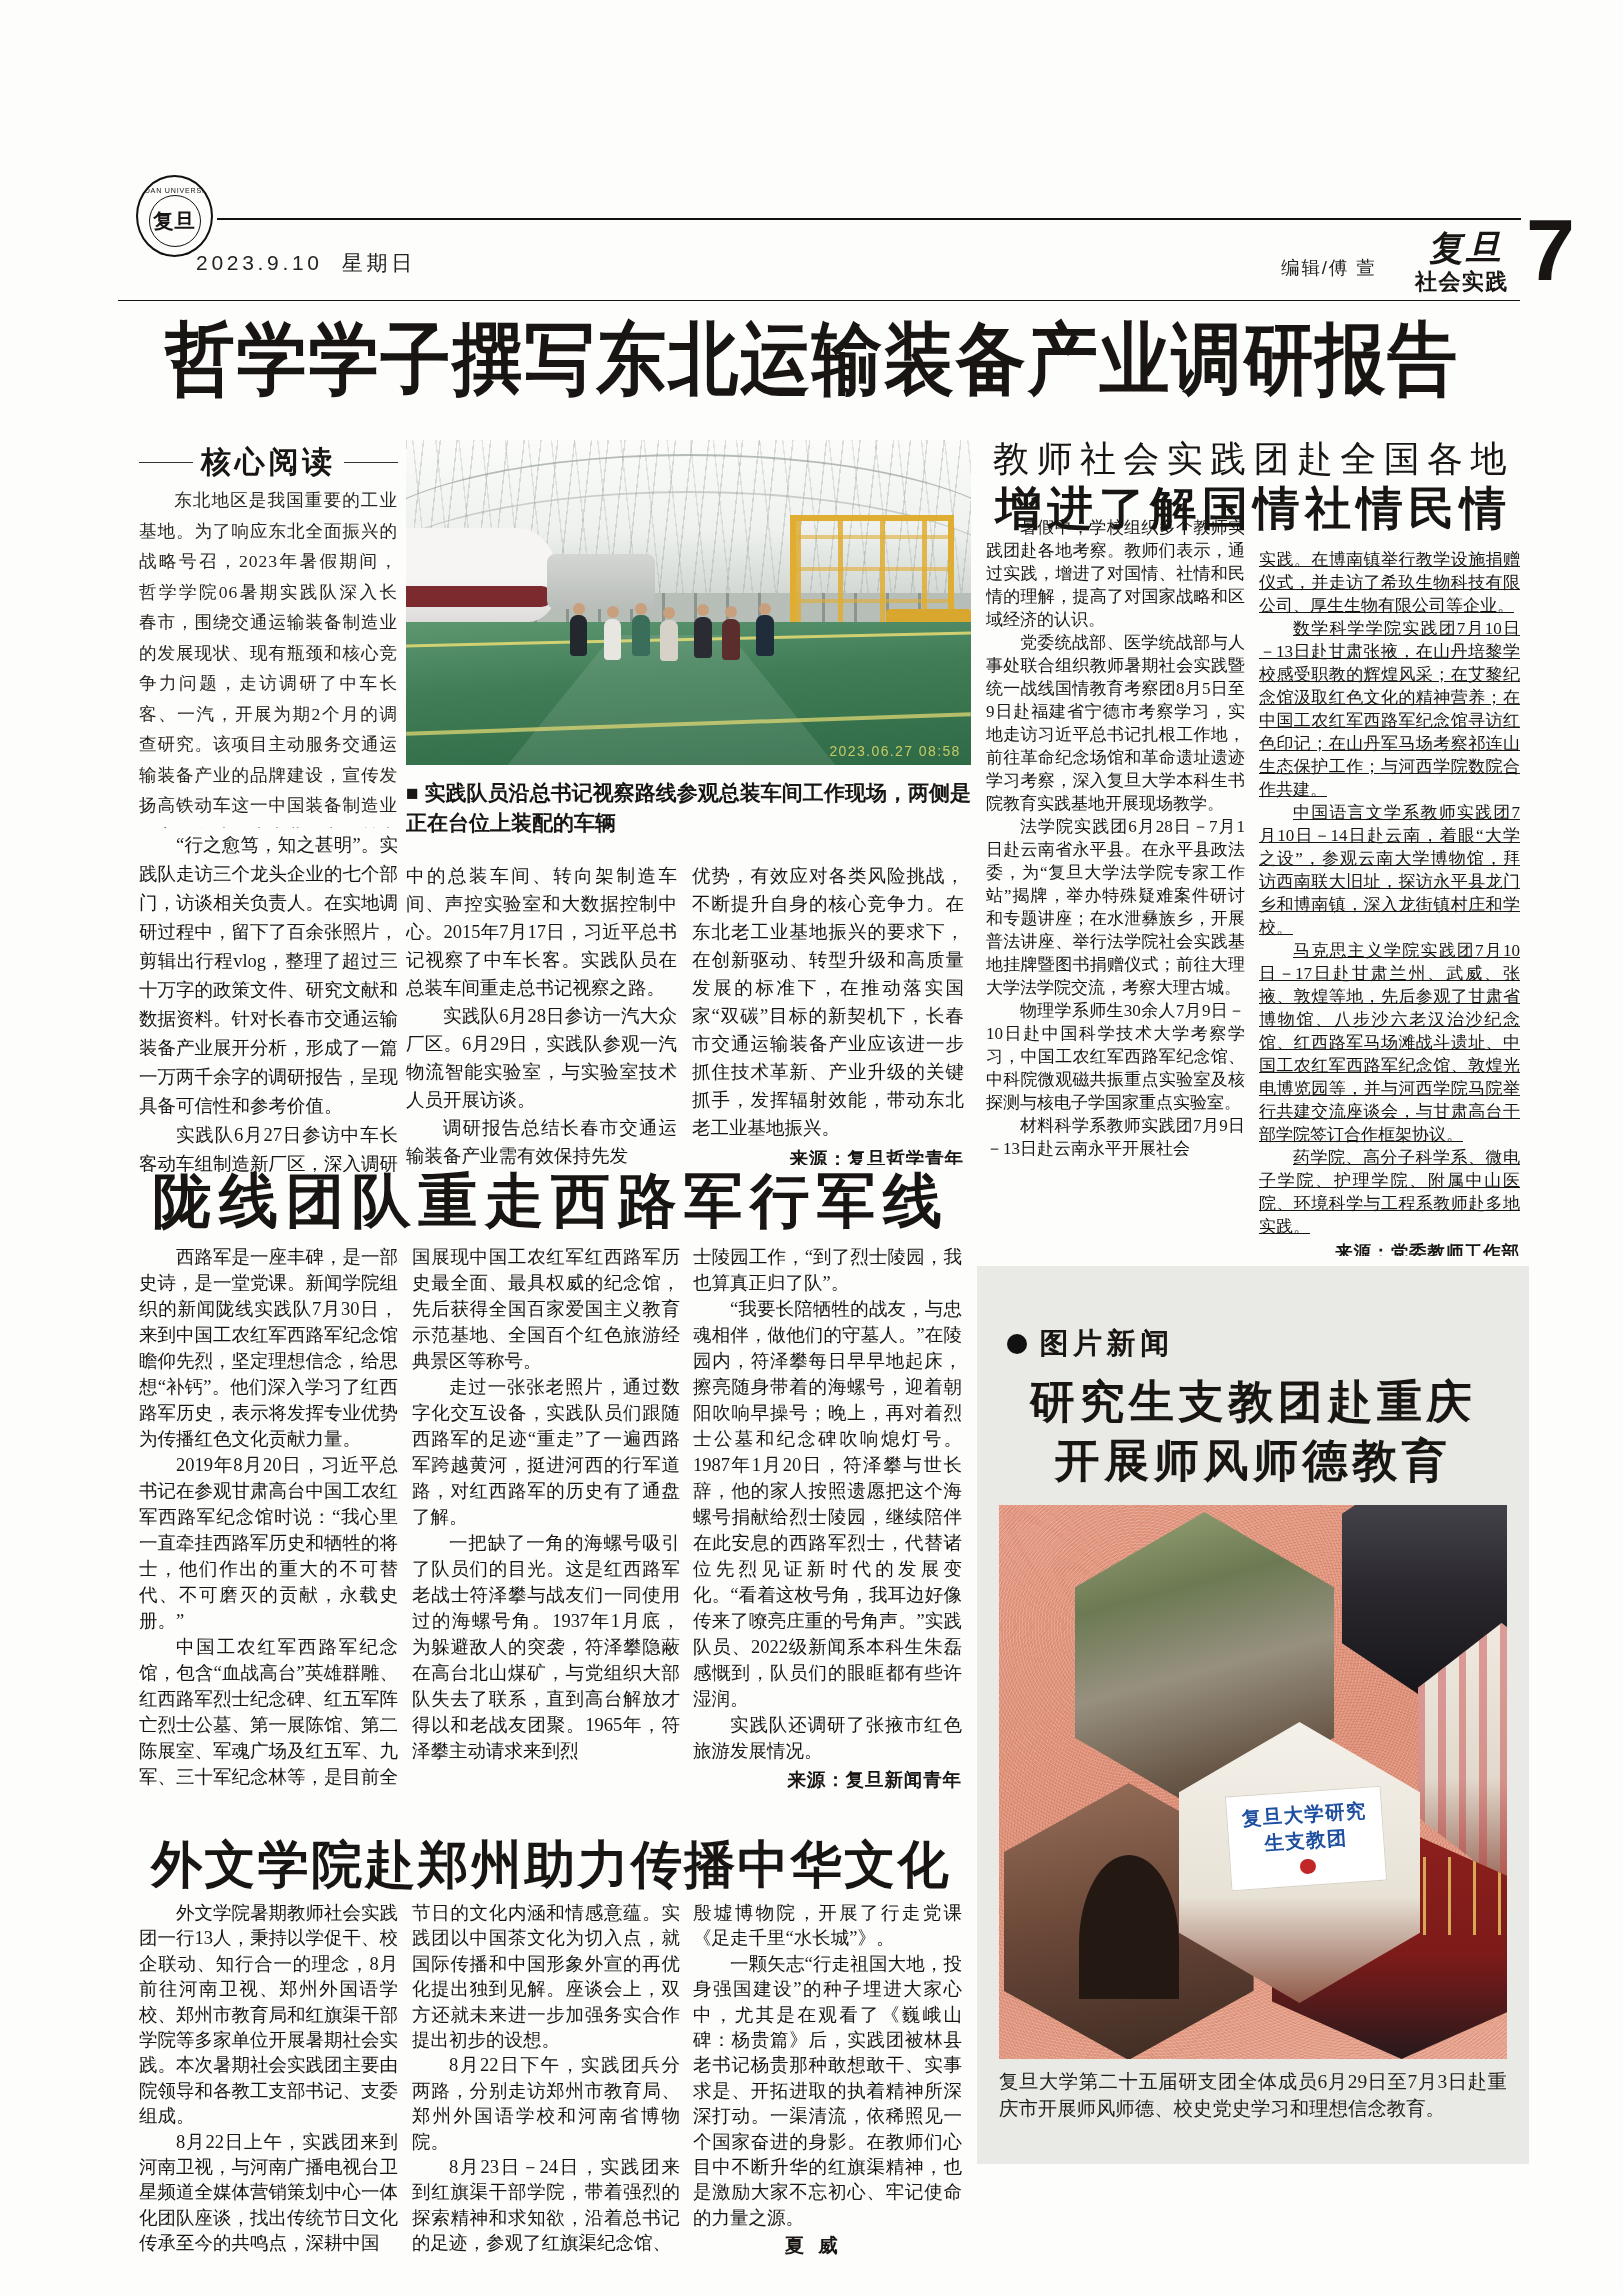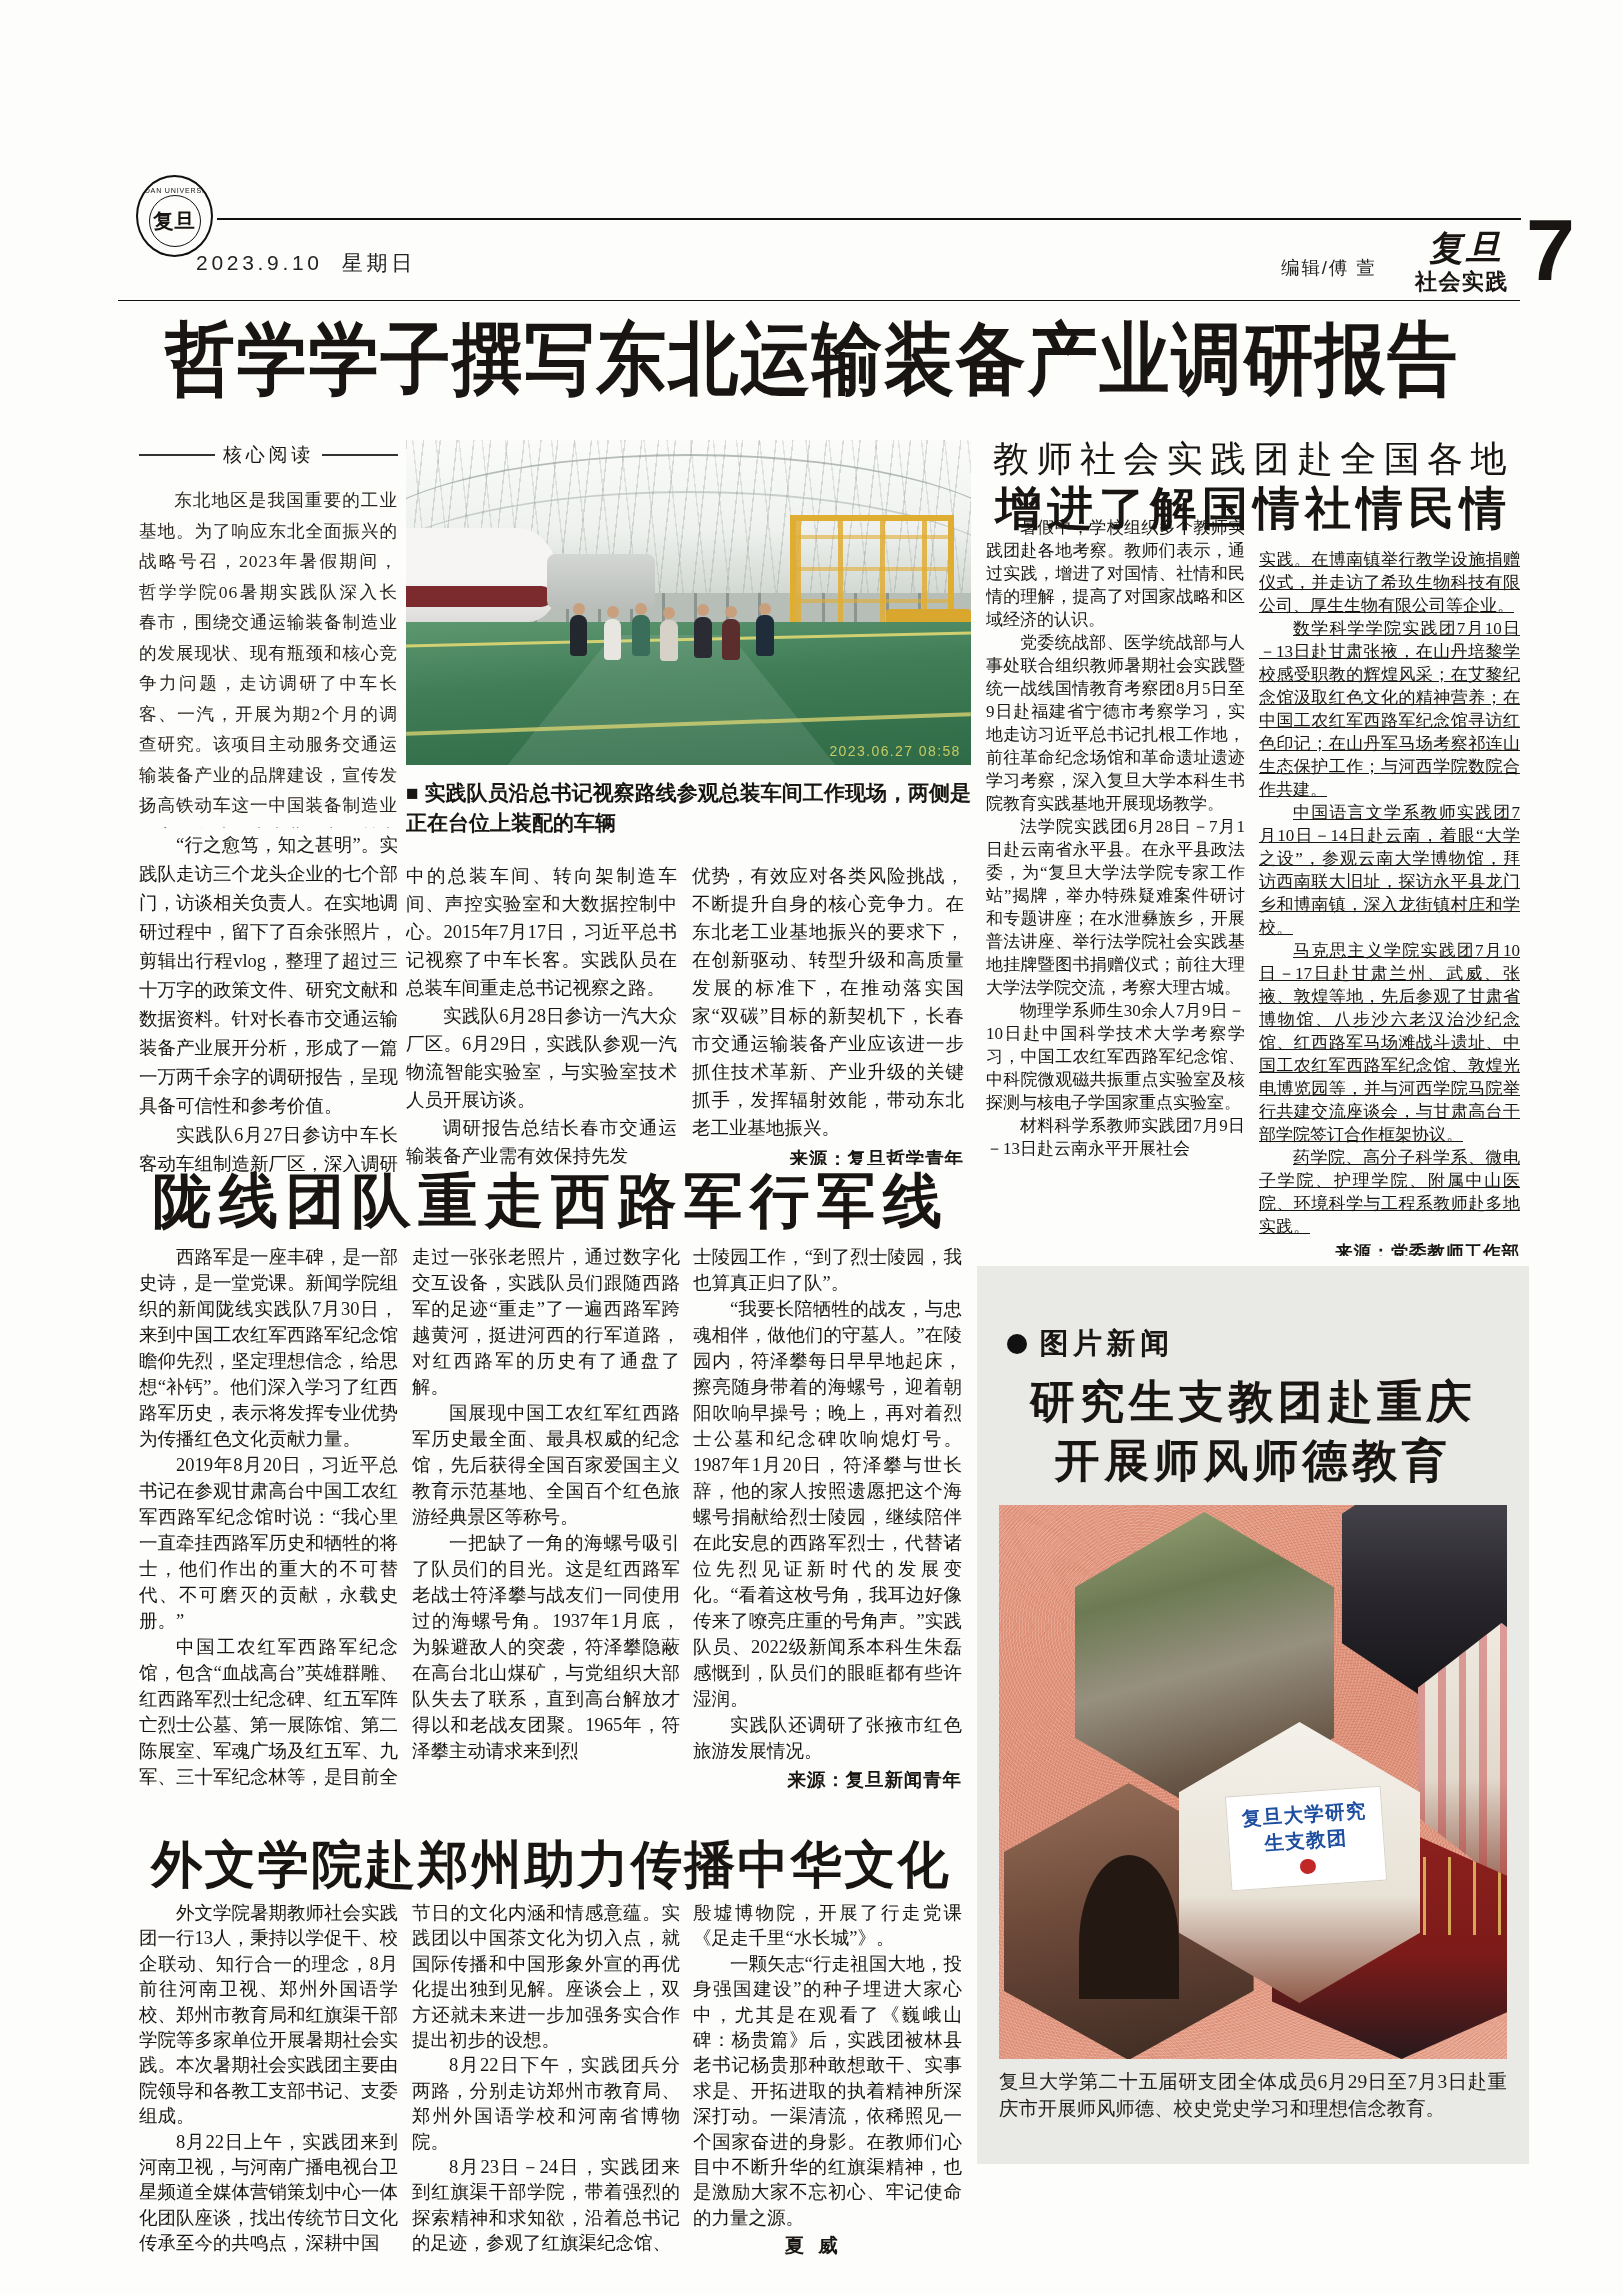--- a/index.html
+++ b/index.html
@@ -22,21 +22,21 @@
   
   .main-headline{left:139px;top:308px;width:1346px;text-align:center;font-weight:900;font-size:70px;
         letter-spacing:1.9px;transform:scaleY(1.12);transform-origin:top;white-space:nowrap;}
   .t-head1{left:986px;top:435px;width:535px;text-align:center;font-size:36px;letter-spacing:7.4px;font-weight:500;white-space:nowrap;}
   .t-head2{left:986px;top:478px;width:535px;text-align:center;font-size:46px;font-weight:900;letter-spacing:5.6px;white-space:nowrap;}
   .lx-head{left:139px;top:1162px;width:824px;text-align:center;font-size:59px;font-weight:900;letter-spacing:7.4px;white-space:nowrap;}
   .wh-head{left:139px;top:1831px;width:824px;text-align:center;font-size:51px;font-weight:900;letter-spacing:2.3px;white-space:nowrap;}
   
   .core-title{left:139px;top:442px;width:259px;display:flex;align-items:center;gap:8.3px;}
   .core-title .tline{flex:1;height:1.4px;background:#333;}
-  .core-title .ttext{font-size:19px;font-weight:400;letter-spacing:3.7px;}
+  .core-title .ttext{font-size:30px;font-weight:700;letter-spacing:3.7px;}
   .core-text{left:139px;top:485px;width:259px;height:343px;overflow:hidden;font-size:17.6px;line-height:30.5px;
         text-align:justify;letter-spacing:0.9px;color:#2a241f;}
   .core-text p{margin:0;text-indent:2em;}
   
   .col{overflow:hidden;text-align:justify;}
   .col p{margin:0;text-indent:2em;}
   .col.cont p:first-child{text-indent:0;}
   .c-main{font-size:18.5px;line-height:29px;}
   .c-left{left:139px;top:831px;width:259px;height:341px;}
   .c-mid1{left:406px;top:862px;width:271px;height:303px;font-size:18.5px;line-height:28px;}
@@ -237,22 +237,22 @@
     <div class="source" style="font-size:17.6px;">来源：党委教师工作部</div>
   </div>
 
   <div class="abs lx-head">陇线团队重走西路军行军线</div>
   <div class="abs col c-lx1">
       <p>西路军是一座丰碑，是一部史诗，是一堂党课。新闻学院组织的新闻陇线实践队7月30日，来到中国工农红军西路军纪念馆瞻仰先烈，坚定理想信念，给思想“补钙”。他们深入学习了红西路军历史，表示将发挥专业优势为传播红色文化贡献力量。</p>
       <p>2019年8月20日，习近平总书记在参观甘肃高台中国工农红军西路军纪念馆时说：“我心里一直牵挂西路军历史和牺牲的将士，他们作出的重大的不可替代、不可磨灭的贡献，永载史册。”</p>
       <p>中国工农红军西路军纪念馆，包含“血战高台”英雄群雕、红西路军烈士纪念碑、红五军阵亡烈士公墓、第一展陈馆、第二陈展室、军魂广场及红五军、九军、三十军纪念林等，是目前全</p>
     </div>
   <div class="abs col cont c-lx2">
+      <p>国展现中国工农红军红西路军历史最全面、最具权威的纪念馆，先后获得全国百家爱国主义教育示范基地、全国百个红色旅游经典景区等称号。</p>
       <p>走过一张张老照片，通过数字化交互设备，实践队员们跟随西路军的足迹“重走”了一遍西路军跨越黄河，挺进河西的行军道路，对红西路军的历史有了通盘了解。</p>
-      <p>国展现中国工农红军红西路军历史最全面、最具权威的纪念馆，先后获得全国百家爱国主义教育示范基地、全国百个红色旅游经典景区等称号。</p>
       <p>一把缺了一角的海螺号吸引了队员们的目光。这是红西路军老战士符泽攀与战友们一同使用过的海螺号角。1937年1月底，为躲避敌人的突袭，符泽攀隐蔽在高台北山煤矿，与党组织大部队失去了联系，直到高台解放才得以和老战友团聚。1965年，符泽攀主动请求来到烈</p>
     </div>
   <div class="abs col cont c-lx3">
     <div>
         <p>士陵园工作，“到了烈士陵园，我也算真正归了队”。</p>
         <p>“我要长陪牺牲的战友，与忠魂相伴，做他们的守墓人。”在陵园内，符泽攀每日早早地起床，擦亮随身带着的海螺号，迎着朝阳吹响早操号；晚上，再对着烈士公墓和纪念碑吹响熄灯号。1987年1月20日，符泽攀与世长辞，他的家人按照遗愿把这个海螺号捐献给烈士陵园，继续陪伴在此安息的西路军烈士，代替诸位先烈见证新时代的发展变化。“看着这枚号角，我耳边好像传来了嘹亮庄重的号角声。”实践队员、2022级新闻系本科生朱磊感慨到，队员们的眼眶都有些许湿润。</p>
         <p>实践队还调研了张掖市红色旅游发展情况。</p>
       </div>
     <div class="source" style="font-size:18.5px;">来源：复旦新闻青年</div>
   </div>

